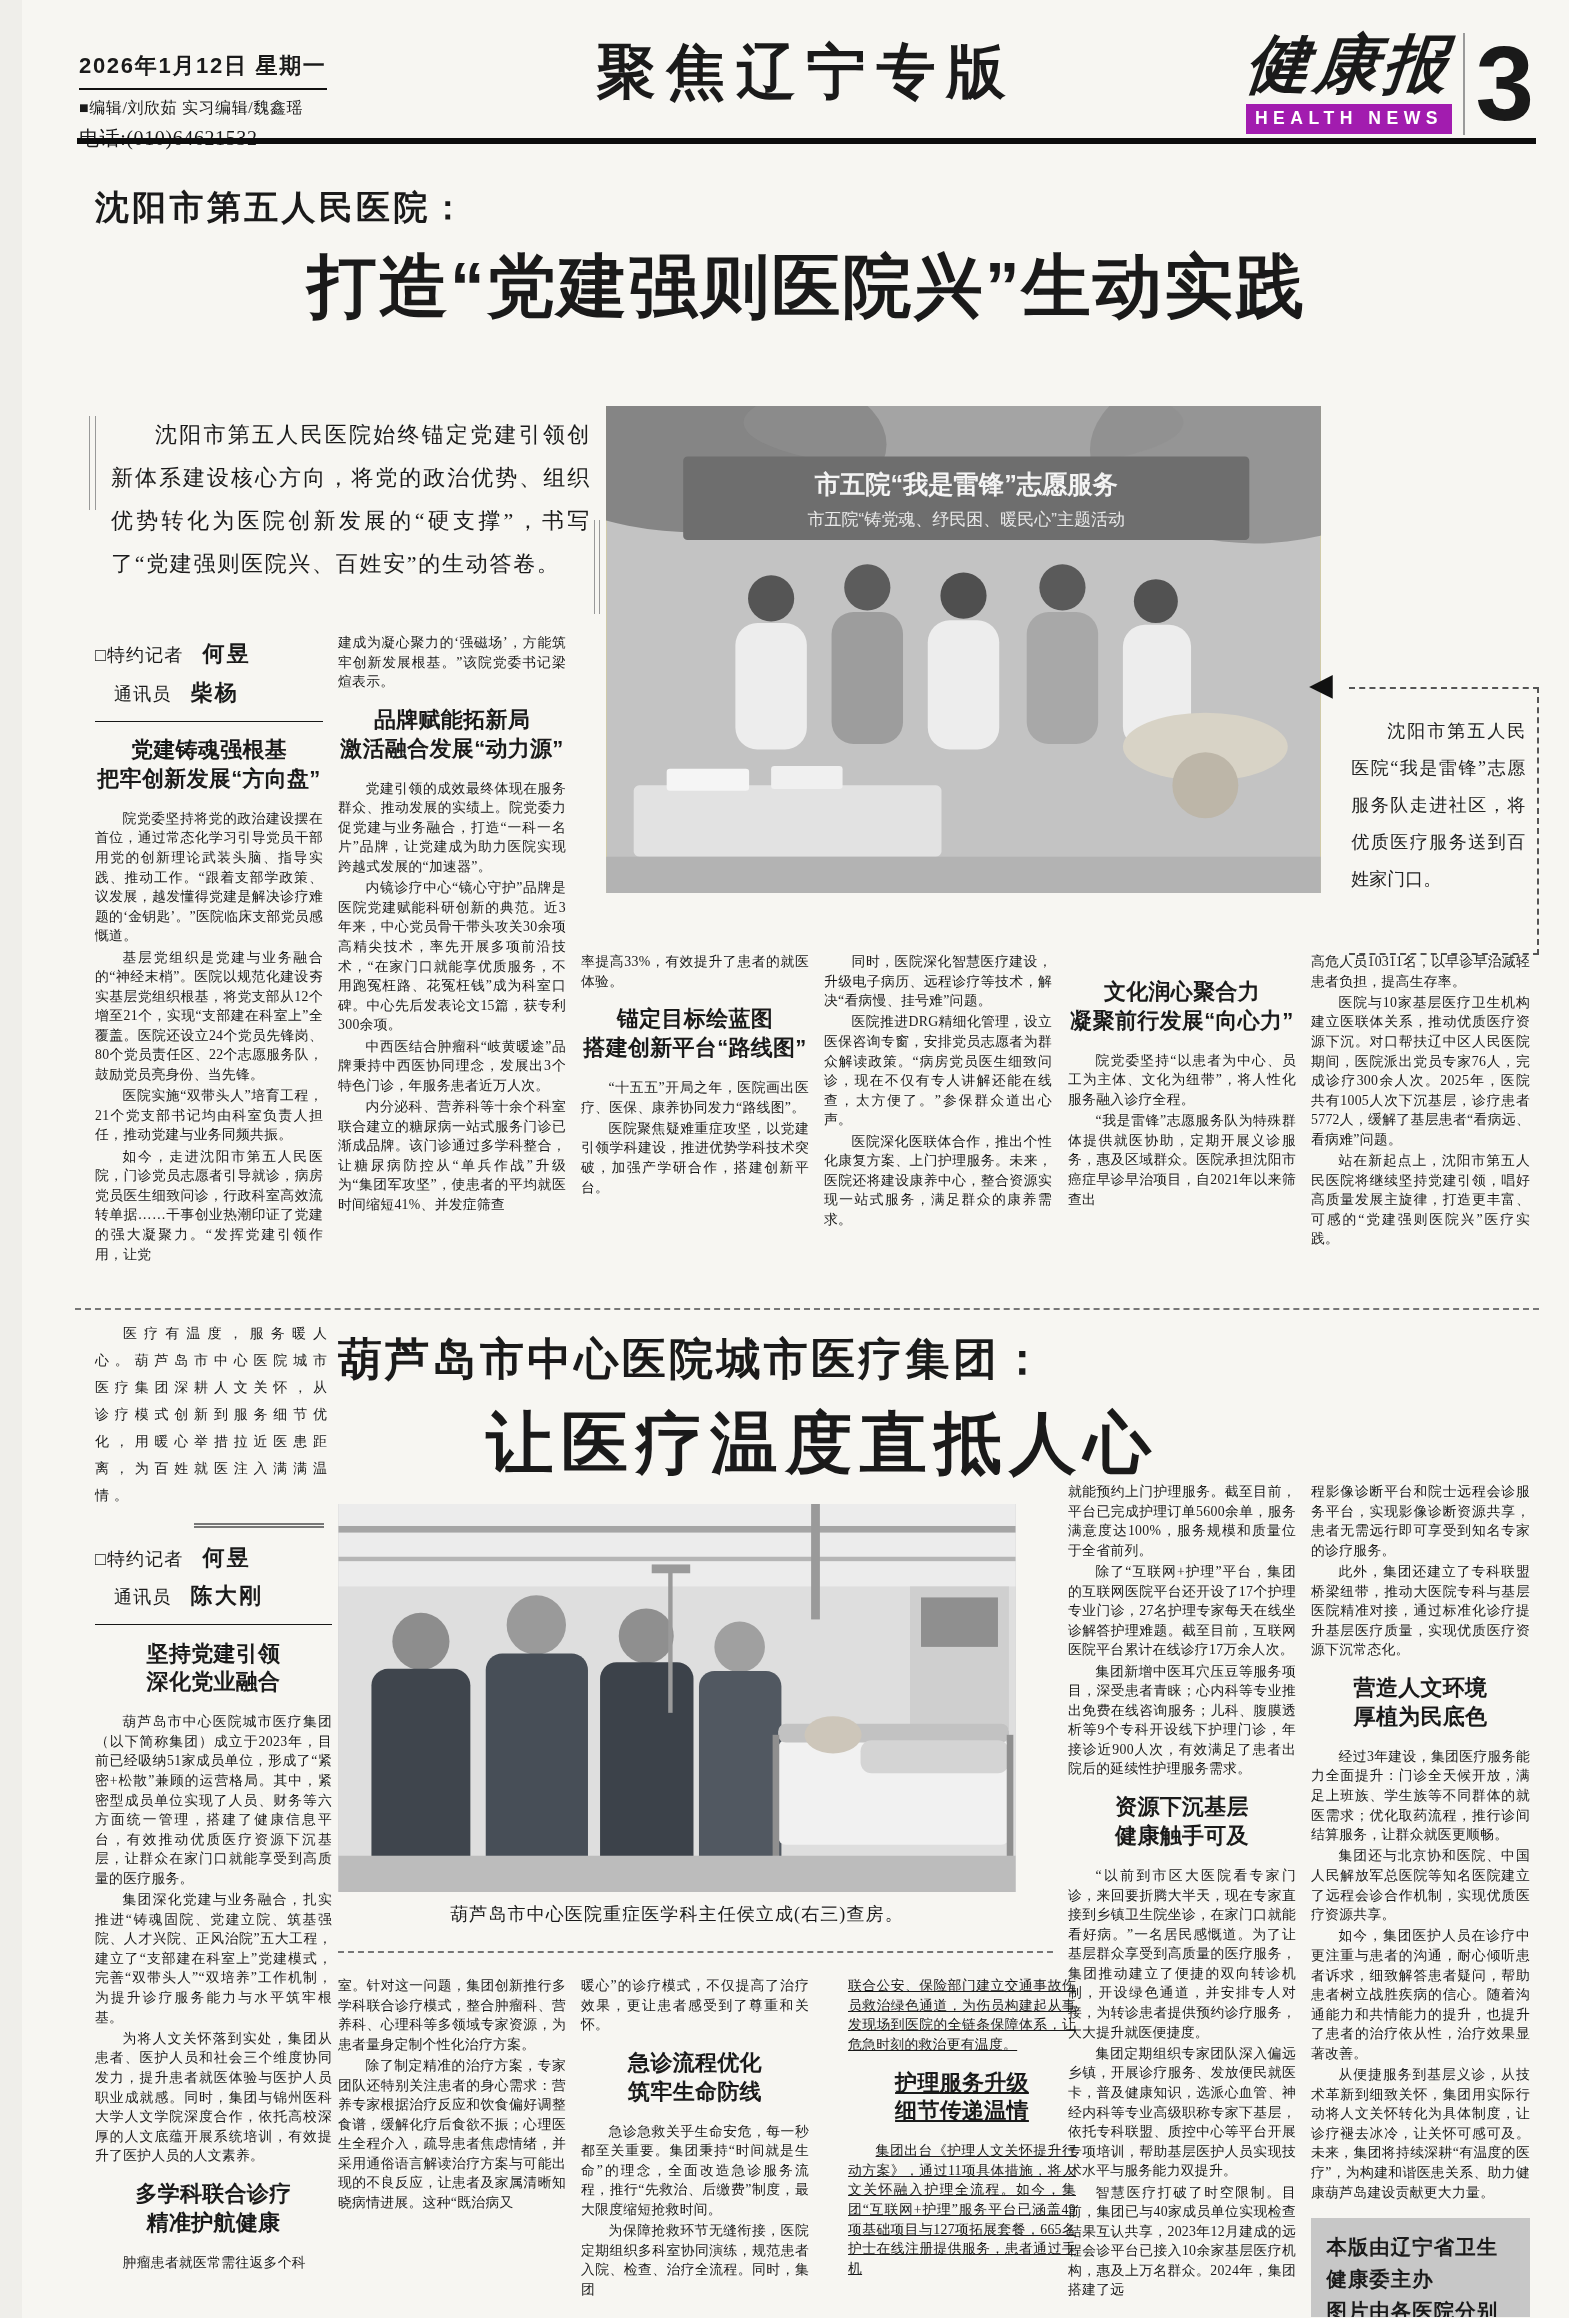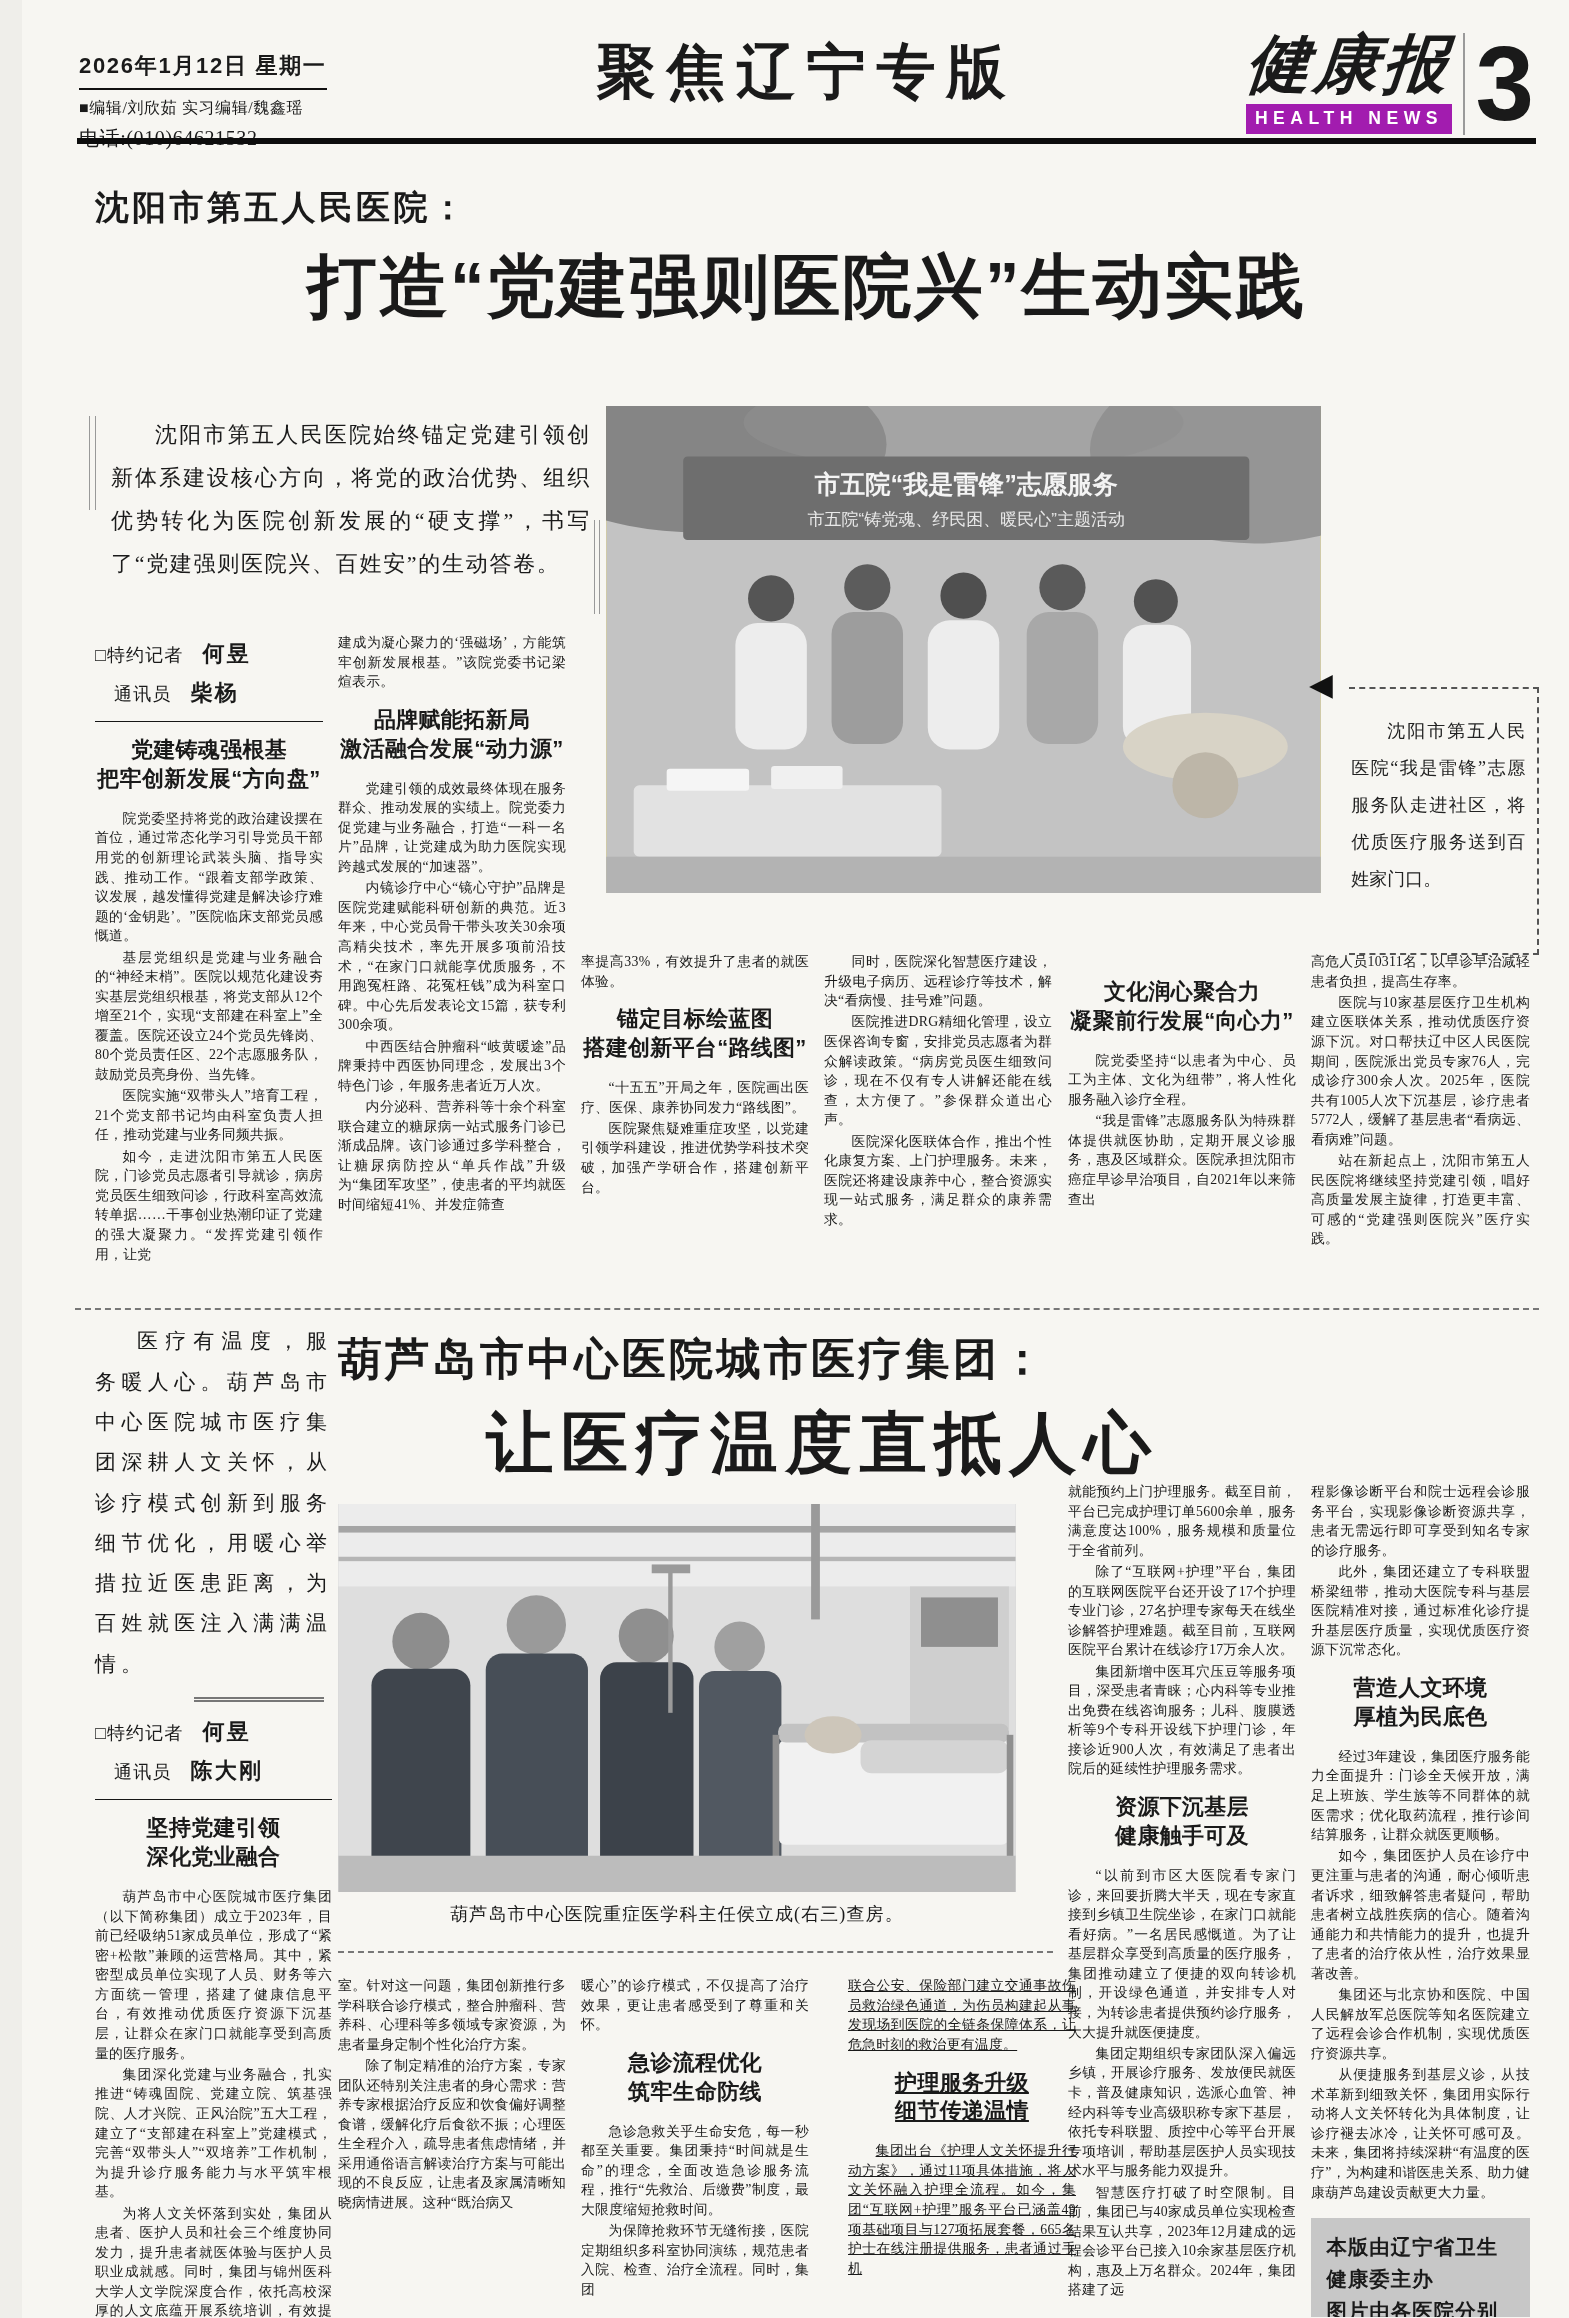--- a/index.html
+++ b/index.html
@@ -51,21 +51,21 @@
   .sep1{position:absolute;left:53px;width:1464px;top:1308px;border-top:2.8px dashed #777;}
 
   
   .a2{position:absolute;left:53px;top:1318px;width:1464px;height:999px;overflow:hidden;}
   .a2-kicker{position:absolute;left:263px;top:12px;font-family:"Liberation Sans",sans-serif;font-weight:bold;font-size:44px;letter-spacing:3.3px;}
   .a2-headline{position:absolute;left:263px;width:969px;top:80px;margin:0;text-align:center;font-family:"Liberation Sans",sans-serif;font-weight:900;font-size:67px;letter-spacing:7.7px;}
   .a2-photo{position:absolute;left:263px;top:186px;width:678px;height:388px;background:#d8d8d8;overflow:hidden;}
   .a2-caption{position:absolute;left:263px;top:584px;width:678px;text-align:center;font-size:18px;letter-spacing:1.1px;}
   .a2-photo-sep{position:absolute;left:263px;top:633px;width:715px;}
   #a2c1{left:20px;top:3.3px;width:237px;}
-  .a2-intro{font-size:21px;line-height:1.92;letter-spacing:5px;text-indent:2em;text-align:justify;}
+  .a2-intro{font-size:14px;line-height:1.92;letter-spacing:5px;text-indent:2em;text-align:justify;}
   .dbl-rule{margin:13.2px 7.7px 11px auto;width:55%;border-top:5.5px double #777;}
   #a2c2{left:263px;top:658px;}
   #a2c3{left:506px;top:658px;}
   #a2c4{left:773px;top:658px;text-decoration:underline;}
   #a2c5{left:993px;top:164px;}
   #a2c6{left:1236px;top:164px;width:219px;height:727px;overflow:hidden;}
   .footer-box{position:absolute;left:1236px;top:900px;width:188px;background:#c7c7c7;padding:14.3px 15.4px;font-family:"Liberation Sans",sans-serif;font-weight:bold;font-size:20.4px;line-height:1.55;letter-spacing:1.1px;}
 </style>
 </head>
 <body>
@@ -284,22 +284,22 @@
     </div>
 
     <div class="np-col" id="a2c6">
       <p class="cont">程影像诊断平台和院士远程会诊服务平台，实现影像诊断资源共享，患者无需远行即可享受到知名专家的诊疗服务。</p>
       <p>此外，集团还建立了专科联盟桥梁纽带，推动大医院专科与基层医院精准对接，通过标准化诊疗提升基层医疗质量，实现优质医疗资源下沉常态化。</p>
       <h3 class="subhead">
         <span>营造人文环境</span>
         <span>厚植为民底色</span>
       </h3>
       <p>经过3年建设，集团医疗服务能力全面提升：门诊全天候开放，满足上班族、学生族等不同群体的就医需求；优化取药流程，推行诊间结算服务，让群众就医更顺畅。</p>
+      <p>集团还与北京协和医院、中国人民解放军总医院等知名医院建立了远程会诊合作机制，实现优质医疗资源共享。</p>
       <p>如今，集团医护人员在诊疗中更注重与患者的沟通，耐心倾听患者诉求，细致解答患者疑问，帮助患者树立战胜疾病的信心。随着沟通能力和共情能力的提升，也提升了患者的治疗依从性，治疗效果显著改善。</p>
-      <p>集团还与北京协和医院、中国人民解放军总医院等知名医院建立了远程会诊合作机制，实现优质医疗资源共享。</p>
       <p>从便捷服务到基层义诊，从技术革新到细致关怀，集团用实际行动将人文关怀转化为具体制度，让诊疗褪去冰冷，让关怀可感可及。未来，集团将持续深耕“有温度的医疗”，为构建和谐医患关系、助力健康葫芦岛建设贡献更大力量。</p>
     </div>
 
     <div class="footer-box">
       <div>本版由辽宁省卫生健康委主办</div>
       <div>图片由各医院分别提供</div>
     </div>
   </section>
 
 </div>

